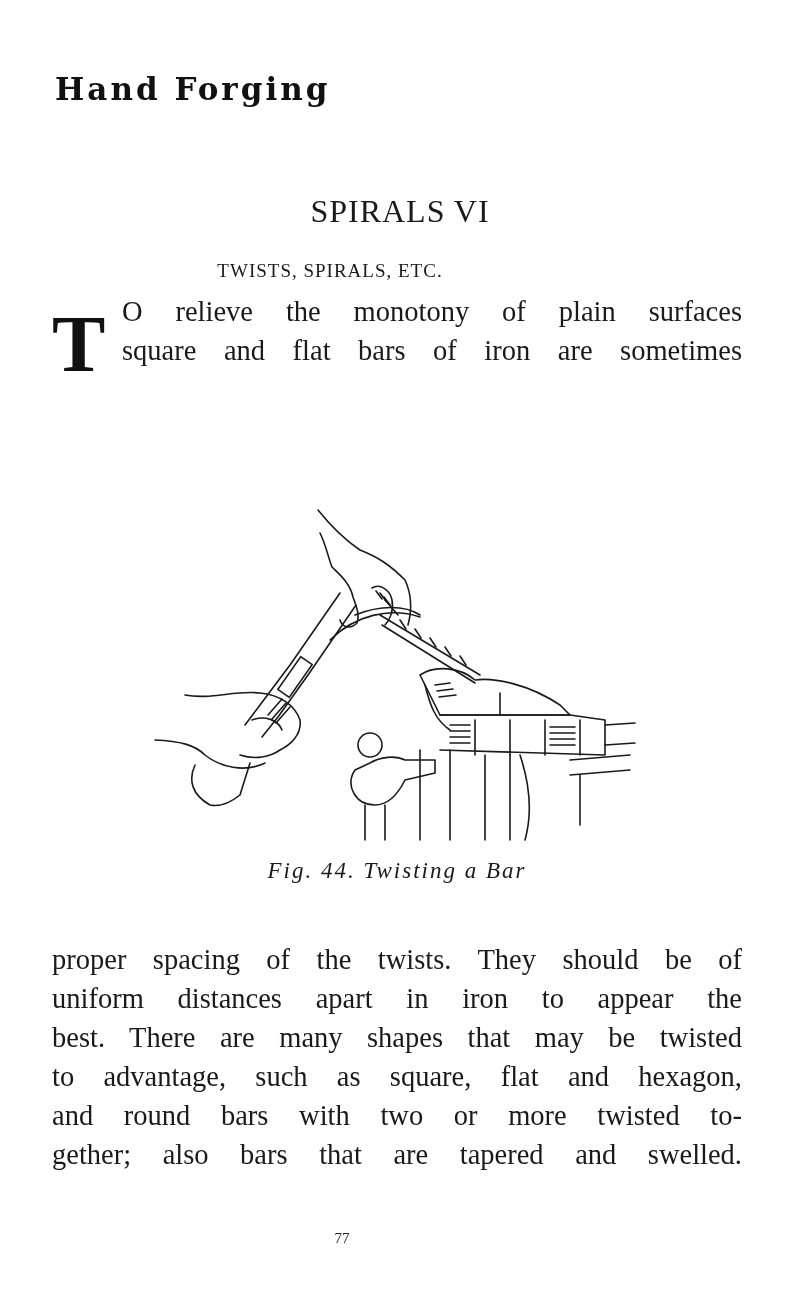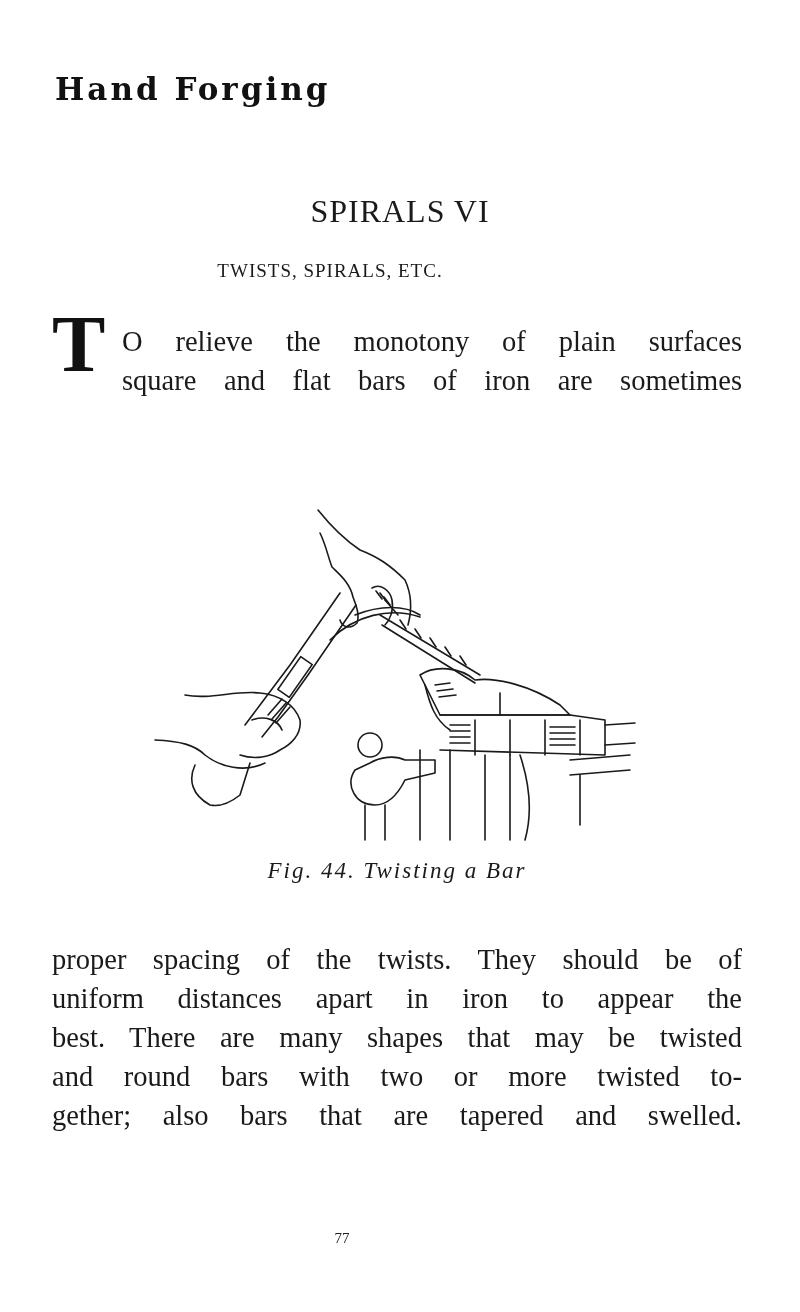--- a/index.html
+++ b/index.html
@@ -20,21 +20,21 @@
     .section-title {
       position: absolute; left: 0; width: 660px; top: 260px; text-align: center;
       font-size: 19px; letter-spacing: 1px; color: #1a1a1a;
     }
     .para {
       position: absolute; left: 52px; width: 690px;
       font-size: 28.5px; line-height: 39px; text-align: justify; color: #1a1a1a;
     }
     .para .line { display: block; text-align: justify; text-align-last: justify; white-space: nowrap; height: 39px; }
     .para .line.last { text-align-last: left; }
-    .para1 { top: 322px; }
+    .para1 { top: 292px; }
     .dropcap {
       position: absolute; left: 52px; top: 310px;
       font-size: 80px; line-height: 68px; font-weight: bold; color: #111;
     }
     .para1 .line.indent { padding-left: 70px; box-sizing: border-box; }
     .figure {
       position: absolute; left: 150px; top: 505px; width: 500px; height: 340px;
     }
     .caption {
       position: absolute; left: 0; width: 794px; top: 858px; text-align: center;
@@ -113,17 +113,18 @@
     </g>
   </svg>
 </div>
 
 <div class="caption">Fig. 44.  Twisting a Bar</div>
 
 <div class="para para2">
   <span class="line">proper spacing of the twists.   They should be of</span>
   <span class="line">uniform distances apart in iron to appear the</span>
   <span class="line">best.   There are many shapes that may be twisted</span>
+  <span class="line">to advantage, such as square, flat and hexagon,</span>
   <span class="line">and round bars with two or more twisted to-</span>
   <span class="line">gether; also bars that are tapered and swelled.</span>
 </div>
 
 <div class="page-number">77</div>
 
 </body></html>

